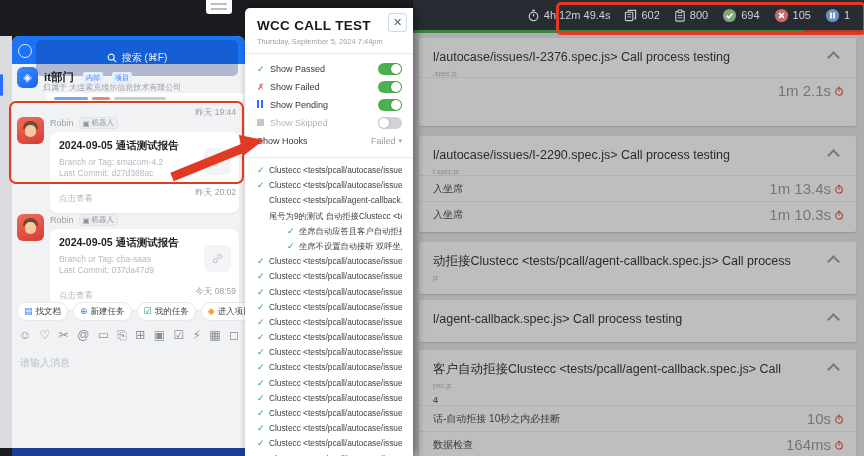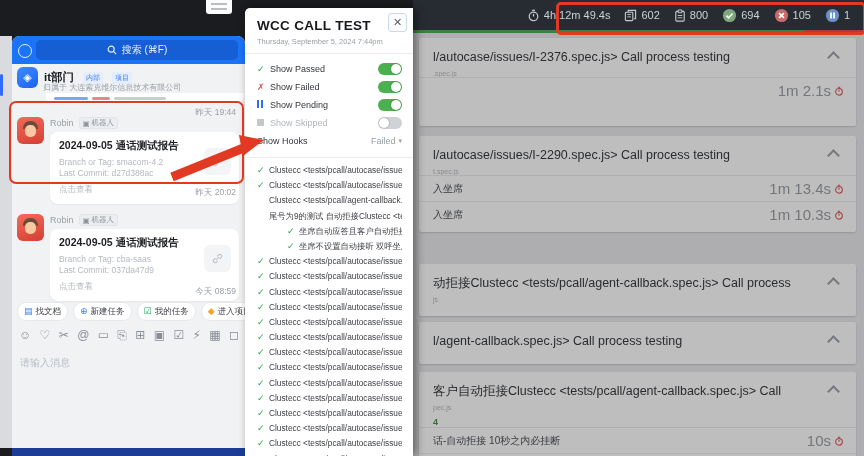--- a/index.html
+++ b/index.html
@@ -12,21 +12,21 @@
   #desk-label-2{left:141px;top:12px;font-size:7px;opacity:.55;font-weight:normal;}
   #desk-label-3{left:189px;top:22px;font-size:9px;}
   .file-icon{position:absolute;left:206px;top:0;width:26px;height:14px;background:#fdfdfd;border-radius:0 0 3px 3px;}
   .file-icon i{display:block;height:2px;background:#b9bec4;margin:3px 5px 0 5px;}
   
   #left-sliver{position:absolute;left:0;top:36px;width:12px;height:412px;background:#d9dbde;}
   #left-sliver .accent{position:absolute;left:0;top:38px;width:3px;height:22px;background:#2f6bff;border-radius:2px;}
   
   #chat{position:absolute;left:12px;top:36px;width:233px;height:420px;background:#f1f2f4;border-radius:8px 8px 0 0;z-index:2;overflow:hidden;}
   #chat-header{position:absolute;left:0;top:0;width:100%;height:28px;background:#1b74f7;}
-  #search-pill{position:absolute;left:24px;top:4px;right:7px;height:20px;background:rgba(10,40,120,.28);
+  #search-pill{position:absolute;left:24px;top:4px;right:7px;height:36px;background:rgba(10,40,120,.28);
                border-radius:5px;display:flex;align-items:center;justify-content:center;gap:5px;
                color:rgba(255,255,255,.92);font-size:10px;}
   #back-ring{position:absolute;left:6px;top:8px;width:12px;height:12px;border:1.5px solid rgba(255,255,255,.85);border-radius:50%;}
   #group-row{position:absolute;left:5px;top:31px;display:flex;align-items:center;gap:6px;}
   #group-avatar{width:21px;height:21px;border-radius:6px;background:linear-gradient(145deg,#3f8bff,#1a63f0);
                 color:#fff;display:flex;align-items:center;justify-content:center;font-size:11px;}
   #group-title{font-size:11.5px;font-weight:bold;color:#17191c;}
   .gbadge{font-size:7px;color:#3d7df6;background:#e4eeff;border-radius:2px;padding:1px 3px;margin-left:3px;}
   #group-sub{position:absolute;left:31px;top:46px;font-size:8px;color:#9aa0a8;}
   #clipped-bubble{position:absolute;left:34px;top:57px;width:182px;height:11px;background:#ffffff;border-radius:0 0 8px 8px;
@@ -39,21 +39,21 @@
   .mrow{display:flex;gap:6px;}
   .avatar{width:27px;height:27px;border-radius:6px;flex:0 0 27px;background:linear-gradient(160deg,#f26b5b,#d43f33);position:relative;overflow:hidden;}
   .avatar .hair{position:absolute;left:6px;top:4px;width:15px;height:8px;background:#6e4a38;border-radius:7px 7px 0 0;}
   .avatar .face{position:absolute;left:8px;top:8px;width:11px;height:12px;background:#f6c9a2;border-radius:5px;}
   .mbody{flex:1;min-width:0;}
   .mname{font-size:9px;color:#9aa0a6;display:flex;align-items:center;gap:5px;height:12px;}
   .robot-chip{font-size:7.5px;color:#8b9097;background:#ebedf0;border:1px solid #e2e4e8;border-radius:3px;padding:0 3px;display:inline-flex;align-items:center;gap:2px;}
   .mcard{margin-top:3px;background:#fff;border-radius:8px;padding:7px 9px 8px 9px;position:relative;box-shadow:0 1px 2px rgba(0,0,0,.05);}
   .mtitle{font-size:10.5px;font-weight:bold;color:#1d1f23;margin-bottom:4px;}
   .mline{font-size:8.5px;color:#b4b9c0;line-height:11px;}
-  .maction{font-size:8.5px;color:#b4b9c0;margin-top:5px;}
+  .maction{font-size:8.5px;color:#b4b9c0;margin-top:14px;}
   .link-box{position:absolute;right:8px;top:16px;width:27px;height:27px;background:#f3f4f6;border-radius:6px;
             display:flex;align-items:center;justify-content:center;}
   
   #chips{position:absolute;left:5px;top:266px;right:0;display:flex;gap:5px;overflow:hidden;}
   .chip{flex:0 0 auto;height:17px;background:#fff;border:1px solid #e7e8ea;border-radius:9px;display:flex;align-items:center;gap:3px;
         padding:0 6px;font-size:8.5px;color:#3d4147;white-space:nowrap;}
   .chip .ci{font-size:9px;line-height:1;}
   
   #tools{position:absolute;left:7px;top:293px;right:6px;display:flex;justify-content:space-between;align-items:center;color:#878d95;}
   #tools span{font-size:12px;line-height:1;}
@@ -74,21 +74,21 @@
   .suite-title{font-size:12.5px;color:#33363b;line-height:16px;white-space:nowrap;overflow:hidden;}
   .chev{flex:0 0 auto;width:7px;height:7px;border-left:2px solid #9aa0a6;border-top:2px solid #9aa0a6;transform:rotate(45deg);margin:4px 4px 0 10px;}
   .suite-sub{padding:3px 14px 0 14px;font-size:7px;color:#b4b9c0;}
   .suite-badge{padding:6px 14px 0 14px;font-size:9px;color:#3f9142;font-weight:bold;}
   .test-row{display:flex;justify-content:space-between;align-items:center;border-top:1px solid #ececec;
             padding:0 12px 0 14px;min-height:25px;}
   .test-row:first-of-type{margin-top:auto;}
   .test-name{font-size:10px;color:#4a4e55;white-space:nowrap;overflow:hidden;}
   .test-dur{display:flex;align-items:center;gap:3px;font-size:15px;color:#999da3;white-space:nowrap;}
   .sc0{height:88px;margin-bottom:10px;}
-  .sc1{height:96px;margin-bottom:32px;}
+  .sc1{height:96px;margin-bottom:10px;}
   .sc2{height:42px;margin-bottom:8px;}
   .sc3{height:52px;margin-bottom:6px;}
   .sc4{height:130px;}
   #dim{position:absolute;left:413px;top:30px;right:0;bottom:0;background:rgba(15,15,15,.27);z-index:3;pointer-events:none;}
   
   #panel{position:absolute;left:245px;top:8px;width:168px;height:448px;background:#fff;z-index:5;
          border-radius:5px 0 0 0;box-shadow:3px 0 10px rgba(0,0,0,.45);overflow:hidden;padding:10px 11px 0 12px;box-sizing:border-box;}
   #panel-title{font-size:13.5px;font-weight:bold;color:#17191c;letter-spacing:.3px;}
   #panel-close{position:absolute;right:6px;top:5px;width:17px;height:17px;border:1px solid #cdd9ef;border-radius:3px;
                color:#5a5f66;font-size:11px;display:flex;align-items:center;justify-content:center;background:#fbfcfe;cursor:pointer;}

